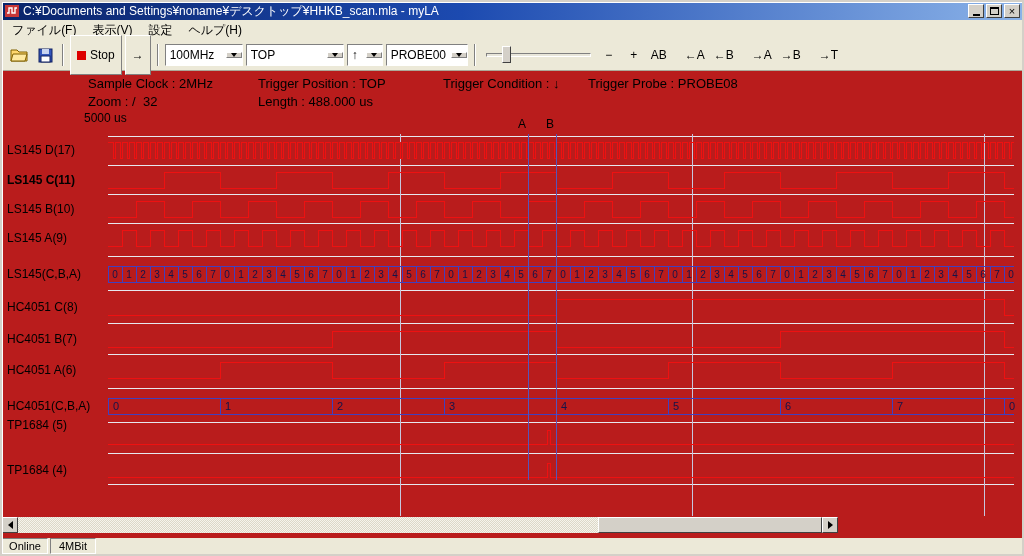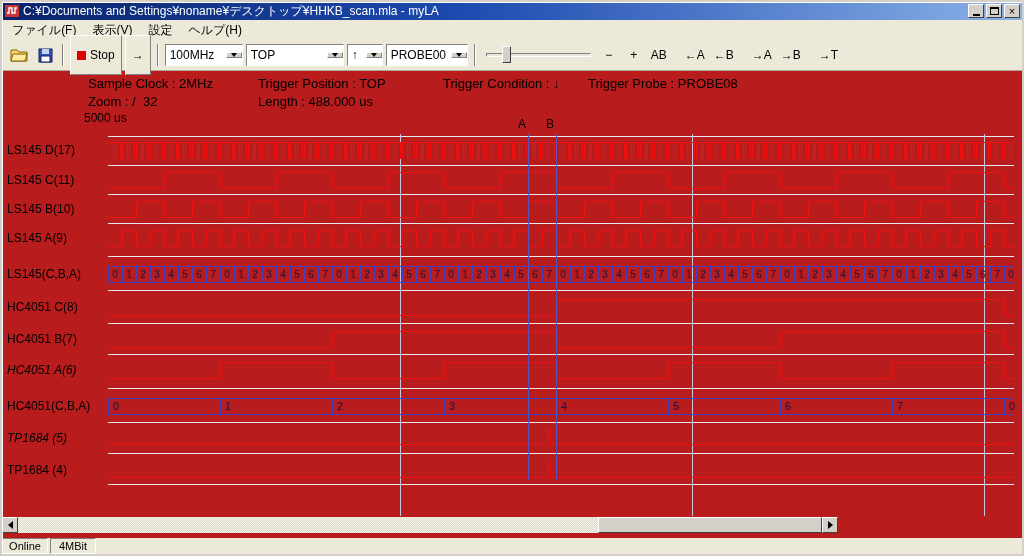--- a/index.html
+++ b/index.html
@@ -172,29 +172,29 @@
   <span class="info-item" style="left:588px;top:76px">Trigger Probe : PROBE08</span>
   <span class="info-item" style="left:88px;top:94px">Zoom : /  32</span>
   <span class="info-item" style="left:258px;top:94px">Length : 488.000 us</span>
 
   <span class="scale-label">5000 us</span>
   <span class="cursor-label" style="left: 518px;">A</span>
   <span class="cursor-label" style="left: 546px;">B</span>
 
   <div id="channel-labels">
       <div class="chan-label" style="top: 143px;">LS145 D(17)</div>
-      <div class="chan-label" style="top: 173px;">LS145 C(11)</div>
+      <div class="chan-label" style="top: 173px; font-weight: bold;">LS145 C(11)</div>
       <div class="chan-label" style="top: 202px;">LS145 B(10)</div>
       <div class="chan-label" style="top: 231px;">LS145 A(9)</div>
       <div class="chan-label" style="top: 267px;">LS145(C,B,A)</div>
       <div class="chan-label" style="top: 300px;">HC4051 C(8)</div>
       <div class="chan-label" style="top: 332px;">HC4051 B(7)</div>
-      <div class="chan-label" style="top: 363px; font-style: italic;">HC4051 A(6)</div>
+      <div class="chan-label" style="top: 363px;">HC4051 A(6)</div>
       <div class="chan-label" style="top: 399px;">HC4051(C,B,A)</div>
-      <div class="chan-label" style="top: 431px; font-style: italic;">TP1684 (5)</div>
+      <div class="chan-label" style="top: 418px;">TP1684 (5)</div>
       <div class="chan-label" style="top: 463px;">TP1684 (4)</div>
     </div>
   <svg id="wave-svg" width="1024" height="408" viewBox="0 110 1024 408">
       <line x1="108" y1="136.5" x2="1014" y2="136.5" stroke="#e7e7ef" stroke-width="1" shape-rendering="crispEdges"></line>
       <line x1="108" y1="165.5" x2="1014" y2="165.5" stroke="#e7e7ef" stroke-width="1" shape-rendering="crispEdges"></line>
       <line x1="108" y1="194.5" x2="1014" y2="194.5" stroke="#e7e7ef" stroke-width="1" shape-rendering="crispEdges"></line>
       <line x1="108" y1="223.5" x2="1014" y2="223.5" stroke="#e7e7ef" stroke-width="1" shape-rendering="crispEdges"></line>
       <line x1="108" y1="256.5" x2="1014" y2="256.5" stroke="#e7e7ef" stroke-width="1" shape-rendering="crispEdges"></line>
       <line x1="108" y1="290.5" x2="1014" y2="290.5" stroke="#e7e7ef" stroke-width="1" shape-rendering="crispEdges"></line>
       <line x1="108" y1="323.5" x2="1014" y2="323.5" stroke="#e7e7ef" stroke-width="1" shape-rendering="crispEdges"></line>

